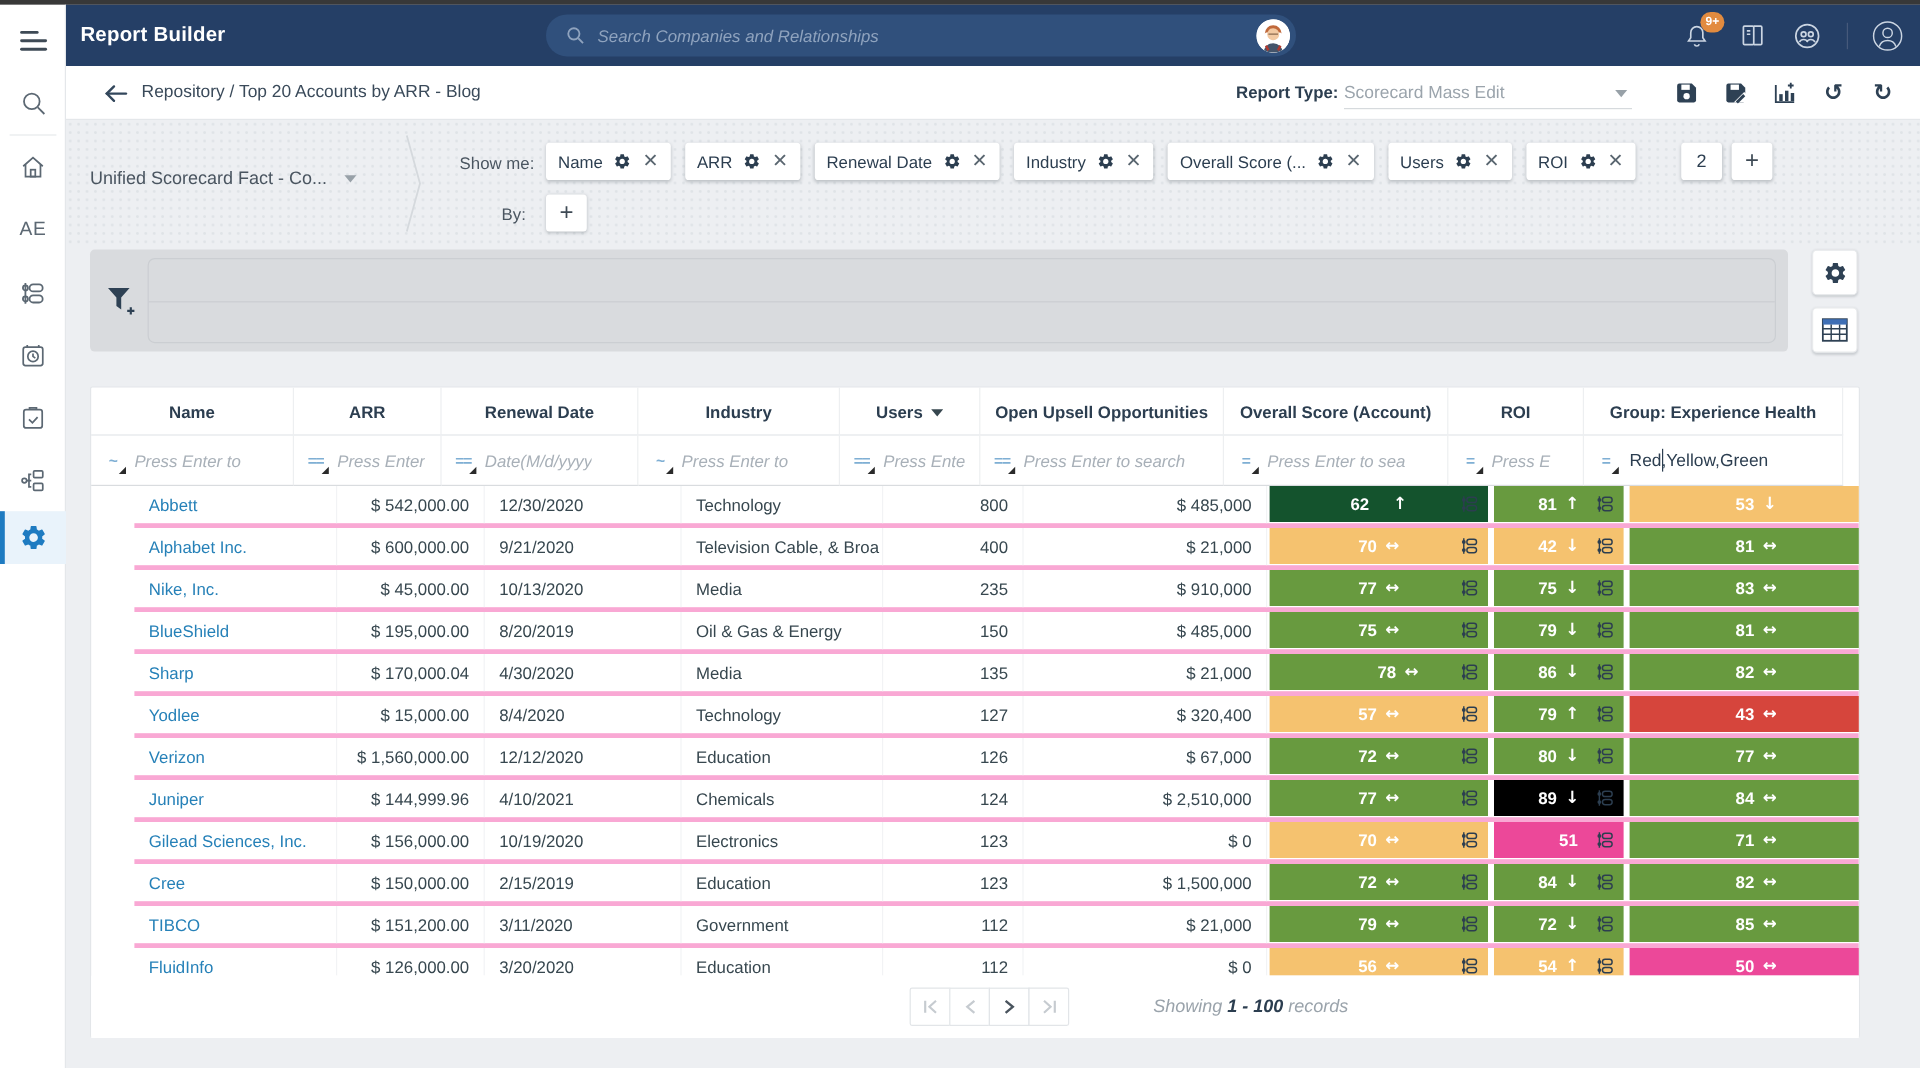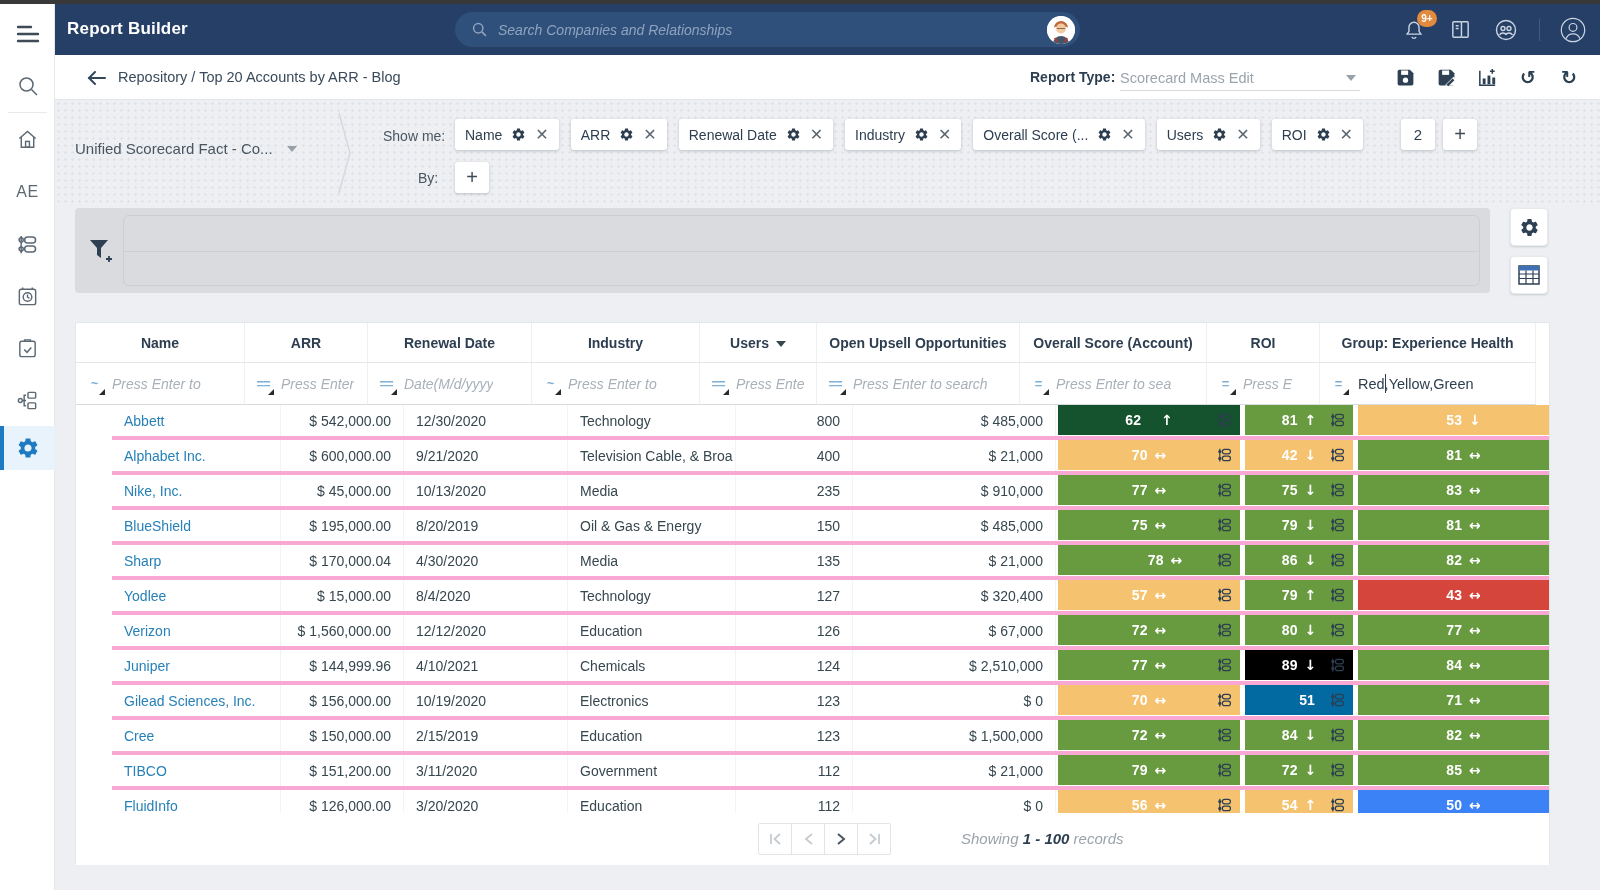--- a/index.html
+++ b/index.html
@@ -774,21 +774,21 @@
             <svg class="score-ic" width="17" height="17" viewBox="0 0 20 20" fill="none" stroke="#2C3E50" stroke-width="1.4">
     <path d="M4.5 2.5 v15"></path>
     <circle cx="4.5" cy="6" r="1.9" fill="#2C3E50" stroke="none"></circle>
     <rect x="7.5" y="3.4" width="9.5" height="5.2" rx="2.6"></rect>
     <circle cx="4.5" cy="14" r="1.9" fill="#2C3E50" stroke="none"></circle>
     <rect x="7.5" y="11.4" width="9.5" height="5.2" rx="2.6"></rect>
   </svg>
           </span>
         </div>
         <div class="td scorecell">
-          <span class="score" style="background: #0369a1; padding-left: 16px;">
+          <span class="score" style="background: #ec4899; padding-left: 16px;">
             <span>51</span>
             <svg class="score-ic" width="17" height="17" viewBox="0 0 20 20" fill="none" stroke="#2C3E50" stroke-width="1.4">
     <path d="M4.5 2.5 v15"></path>
     <circle cx="4.5" cy="6" r="1.9" fill="#2C3E50" stroke="none"></circle>
     <rect x="7.5" y="3.4" width="9.5" height="5.2" rx="2.6"></rect>
     <circle cx="4.5" cy="14" r="1.9" fill="#2C3E50" stroke="none"></circle>
     <rect x="7.5" y="11.4" width="9.5" height="5.2" rx="2.6"></rect>
   </svg>
           </span>
         </div>
@@ -912,21 +912,21 @@
             <svg class="score-ic" width="17" height="17" viewBox="0 0 20 20" fill="none" stroke="#2C3E50" stroke-width="1.4">
     <path d="M4.5 2.5 v15"></path>
     <circle cx="4.5" cy="6" r="1.9" fill="#2C3E50" stroke="none"></circle>
     <rect x="7.5" y="3.4" width="9.5" height="5.2" rx="2.6"></rect>
     <circle cx="4.5" cy="14" r="1.9" fill="#2C3E50" stroke="none"></circle>
     <rect x="7.5" y="11.4" width="9.5" height="5.2" rx="2.6"></rect>
   </svg>
           </span>
         </div>
         <div class="td scorecell">
-          <span class="score" style="background: #3b82f6;">
+          <span class="score" style="background: #ec4899;">
             <span>50</span>
             <span class="tr-glyph">↔</span>
           </span>
         </div>
       </div>
     </div>
   <div class="t-foot">
     <div class="pager">
       <span class="pg-btn">
         <svg width="13" height="12" viewBox="0 0 13 12" fill="none" stroke="#C6CBD0" stroke-width="1.8">

